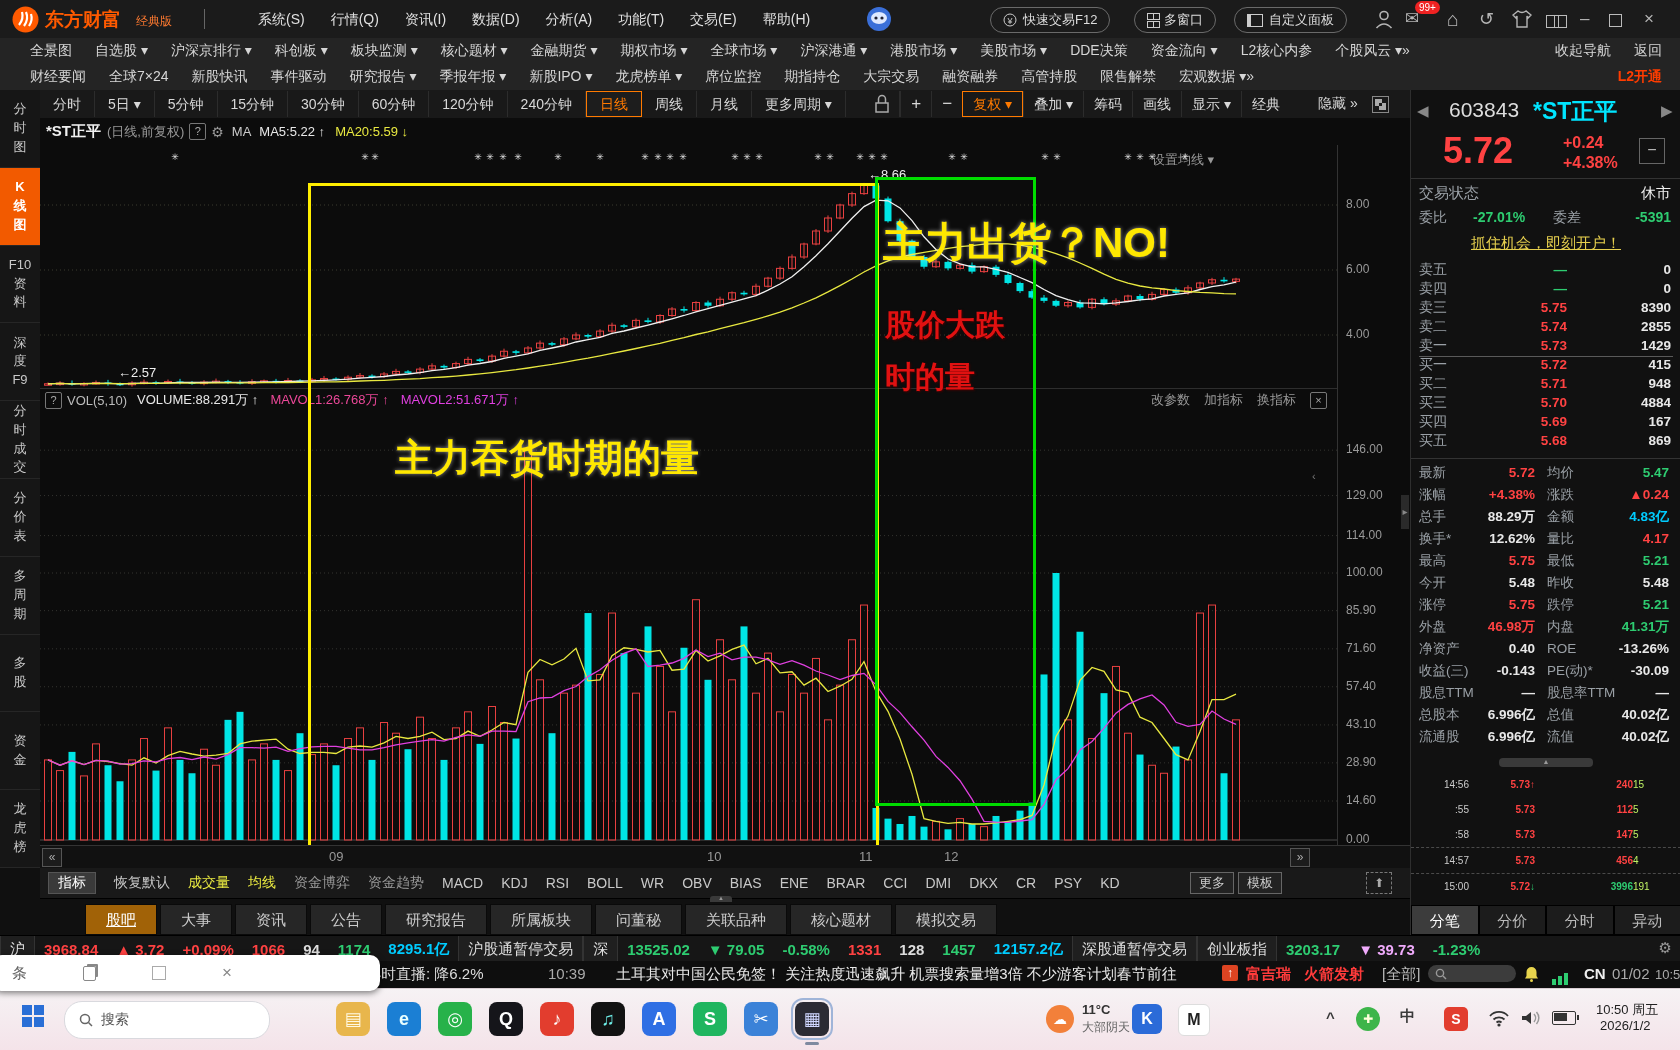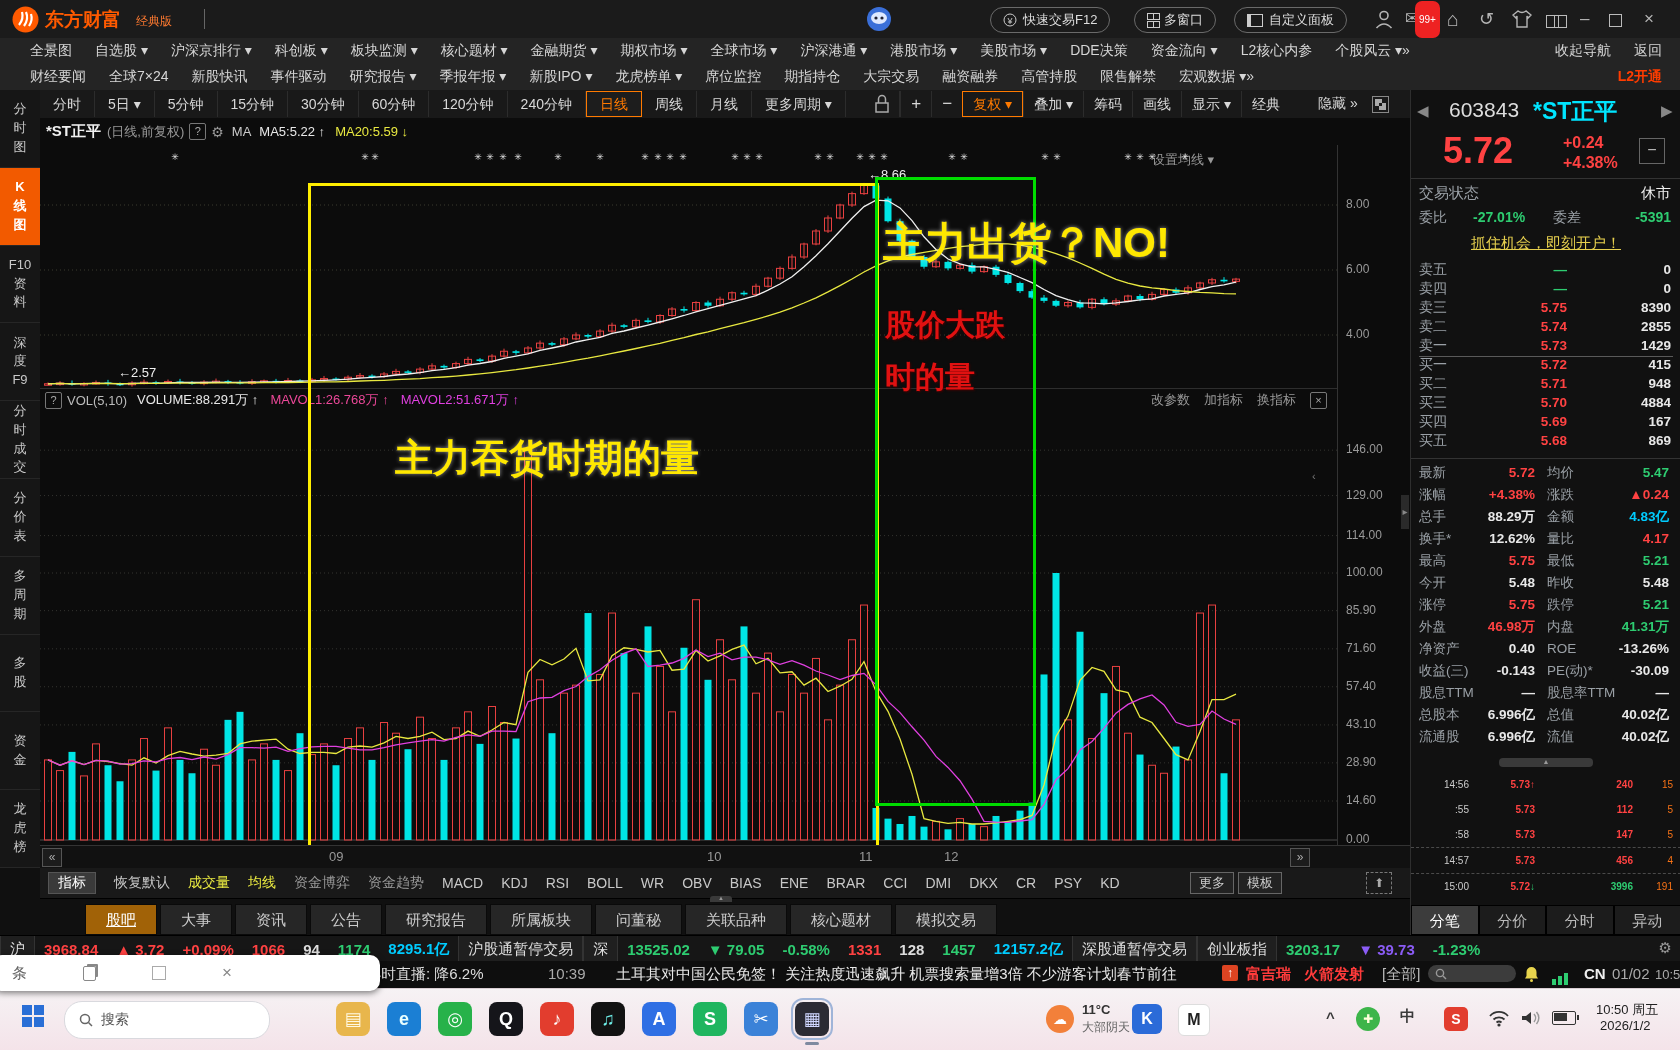--- a/index.html
+++ b/index.html
@@ -68,21 +68,21 @@
   .bookrow .bv{text-align:right;color:#e8e8e8;font-weight:bold;font-size:13.5px;}
   #stats{display:grid;grid-template-columns:128px 134px;}
   .stat{display:flex;justify-content:space-between;height:22px;line-height:22px;padding:0 4px 0 8px;}
   .stat .lab{font-size:13.5px;}
   .stat .pv{font-size:13.5px;}
   .tickrow{display:grid;grid-template-columns:52px 66px 1fr 40px;height:25px;line-height:25px;padding:0 8px 0 6px;font-size:10px;}
   .tickrow.sep{border-top:1px dashed #4a4a4a;}
   .tickrow .tt{color:#ccc;text-align:right;}
   .tickrow .tp{text-align:right;font-weight:bold;}
   .tickrow .tv{text-align:right;font-weight:bold;}
-  .tickrow .tn{text-align:right;color:#f97316;}
+  .tickrow .tn{text-align:left;color:#bef264;}
   #qtabs{position:absolute;left:0;top:815px;width:270px;height:30px;display:flex;}
   .qtab{flex:1;text-align:center;line-height:29px;color:#bbb;font-size:15px;background:#1c1c1c;border:1px solid #000;}
   .qtab.sel{background:#3c3c3c;color:#fff;}
   
   #market-bar{position:absolute;left:0;top:935px;width:1680px;height:26px;background:#161616;border-top:1px solid #000;display:flex;align-items:center;overflow:hidden;}
   .mk{font-size:15px;font-weight:bold;padding:0 9px;white-space:nowrap;}
   .mk.cell{font-weight:normal;color:#ddd;background:#1f1f1f;border-left:1px solid #333;border-right:1px solid #333;line-height:26px;}
   
   #ticker{position:absolute;left:0;top:961px;width:1680px;height:27px;background:#0e0e0e;}
   .tk{position:absolute;top:4px;font-size:15px;white-space:nowrap;}
@@ -109,20 +109,23 @@
 <div id="app">
 
   <div id="titlebar">
     <svg class="abs" style="left:12px;top:6px" width="27" height="27">
         <circle cx="13.5" cy="13.5" r="13" fill="#ff5a00"></circle>
         <path d="M7 19 Q12 13 10 6 M12 20 Q17 13 14 6 M17 20 Q21 14 19 8" stroke="#fff" stroke-width="2.2" fill="none"></path>
       </svg>
     <span class="abs nw" style="left:45px;top:7px;color:#ff5a00;font-size:19px;font-weight:bold">东方财富</span>
     <span class="abs nw" style="left:136px;top:13px;color:#ff7a30;font-size:12px">经典版</span>
     <span class="abs" style="left:204px;top:9px;width:1px;height:20px;background:#666"></span>
+    <div class="abs" style="left:258px;top:0">
+      
+    <span class="menu-item">系统(S)</span><span class="menu-item">行情(Q)</span><span class="menu-item">资讯(I)</span><span class="menu-item">数据(D)</span><span class="menu-item">分析(A)</span><span class="menu-item">功能(T)</span><span class="menu-item">交易(E)</span><span class="menu-item">帮助(H)</span></div>
     <svg class="abs" style="left:866px;top:6px" width="26" height="26">
         <circle cx="13" cy="13" r="12" fill="#3a6fd8"></circle>
         <ellipse cx="13" cy="12" rx="8" ry="6" fill="#dfe9ff"></ellipse>
         <circle cx="10" cy="12" r="1.6" fill="#223"></circle>
         <circle cx="16" cy="12" r="1.6" fill="#223"></circle>
       </svg>
     <span class="pill abs" style="left:990px;top:7px">
         <svg width="14" height="14">
           <circle cx="7" cy="7" r="6" fill="none" stroke="#ccc"></circle>
           <text x="7" y="10.5" fill="#ccc" font-size="9" text-anchor="middle">¥</text>
@@ -140,21 +143,21 @@
       </span>
     <span class="pill abs" style="left:1234px;top:7px">
         <span style="display:inline-block;width:11px;height:11px;border:1px solid #ccc;border-left-width:4px"></span>
         <span>自定义面板</span>
       </span>
     <svg class="abs" style="left:1374px;top:9px" width="20" height="20">
         <circle cx="10" cy="6.5" r="4" fill="none" stroke="#b5b5b5" stroke-width="1.6"></circle>
         <path d="M2.5 19 Q10 11 17.5 19" fill="none" stroke="#b5b5b5" stroke-width="1.6"></path>
       </svg>
     <span class="abs tb-ic" style="left:1405px;top:0">✉</span>
-    <span class="abs nw" style="left:1415px;top:1px;background:#e22;color:#fff;font-size:10px;border-radius:7px;padding:12px 4px;line-height:13px">99+</span>
+    <span class="abs nw" style="left:1415px;top:1px;background:#e22;color:#fff;font-size:10px;border-radius:7px;padding:0 4px;line-height:13px">99+</span>
     <span class="abs tb-ic" style="left:1447px;top:0;font-size:20px">⌂</span>
     <span class="abs tb-ic" style="left:1479px;top:0;font-size:18px">↺</span>
     <svg class="abs" style="left:1512px;top:10px" width="20" height="18">
         <path d="M6 1 L1 5 L4 8 L5 6 L5 17 L15 17 L15 6 L16 8 L19 5 L14 1 Q10 4 6 1Z" fill="none" stroke="#b5b5b5" stroke-width="1.4"></path>
       </svg>
     <span class="abs" style="left:1546px;top:12px"><span class="winbox" style="margin-right:-5px;margin-top:3px;background:#1b1b1b"></span><span class="winbox"></span></span>
     <span class="abs tb-ic" style="left:1580px;top:0">–</span>
     <span class="abs" style="left:1609px;top:13px"><span class="winbox"></span></span>
     <span class="abs tb-ic" style="left:1644px;top:0">×</span>
   </div>
@@ -993,21 +996,21 @@
       <span class="mk" style="color: rgb(46, 204, 113);">13525.02</span>
       <span class="mk" style="color: rgb(46, 204, 113);">▼ 79.05</span>
       <span class="mk" style="color: rgb(46, 204, 113);">-0.58%</span>
       <span class="mk" style="color: rgb(255, 66, 66);">1331</span>
       <span class="mk" style="color: rgb(221, 221, 221);">128</span>
       <span class="mk" style="color: rgb(46, 204, 113);">1457</span>
       <span class="mk" style="color: rgb(0, 204, 255);">12157.2亿</span>
       <span class="mk cell">深股通暂停交易</span>
       <span class="mk cell">创业板指</span>
       <span class="mk" style="color: rgb(46, 204, 113);">3203.17</span>
-      <span class="mk" style="color: #8b5cf6; text-align: right;">▼ 39.73</span>
+      <span class="mk" style="color: #f0abfc; text-align: right;">▼ 39.73</span>
       <span class="mk" style="color: rgb(46, 204, 113);">-1.23%</span>
     </div>
   <span class="abs" style="right:8px;top:939px;color:#999;font-size:15px">⚙</span>
 
   <div id="ticker">
     <span class="tk" style="left:366px;color:#ddd">小时直播: 降6.2%</span>
     <span class="tk" style="left:548px;color:#aaa">10:39</span>
     <span class="tk" style="left:616px;color:#e8e8e8">土耳其对中国公民免签！ 关注热度迅速飙升 机票搜索量增3倍 不少游客计划春节前往</span>
     <span class="tk up-badge" style="left:1222px">↑</span>
     <span class="tk" style="left:1246px;color:#ff3b3b;font-weight:bold">富吉瑞</span>

